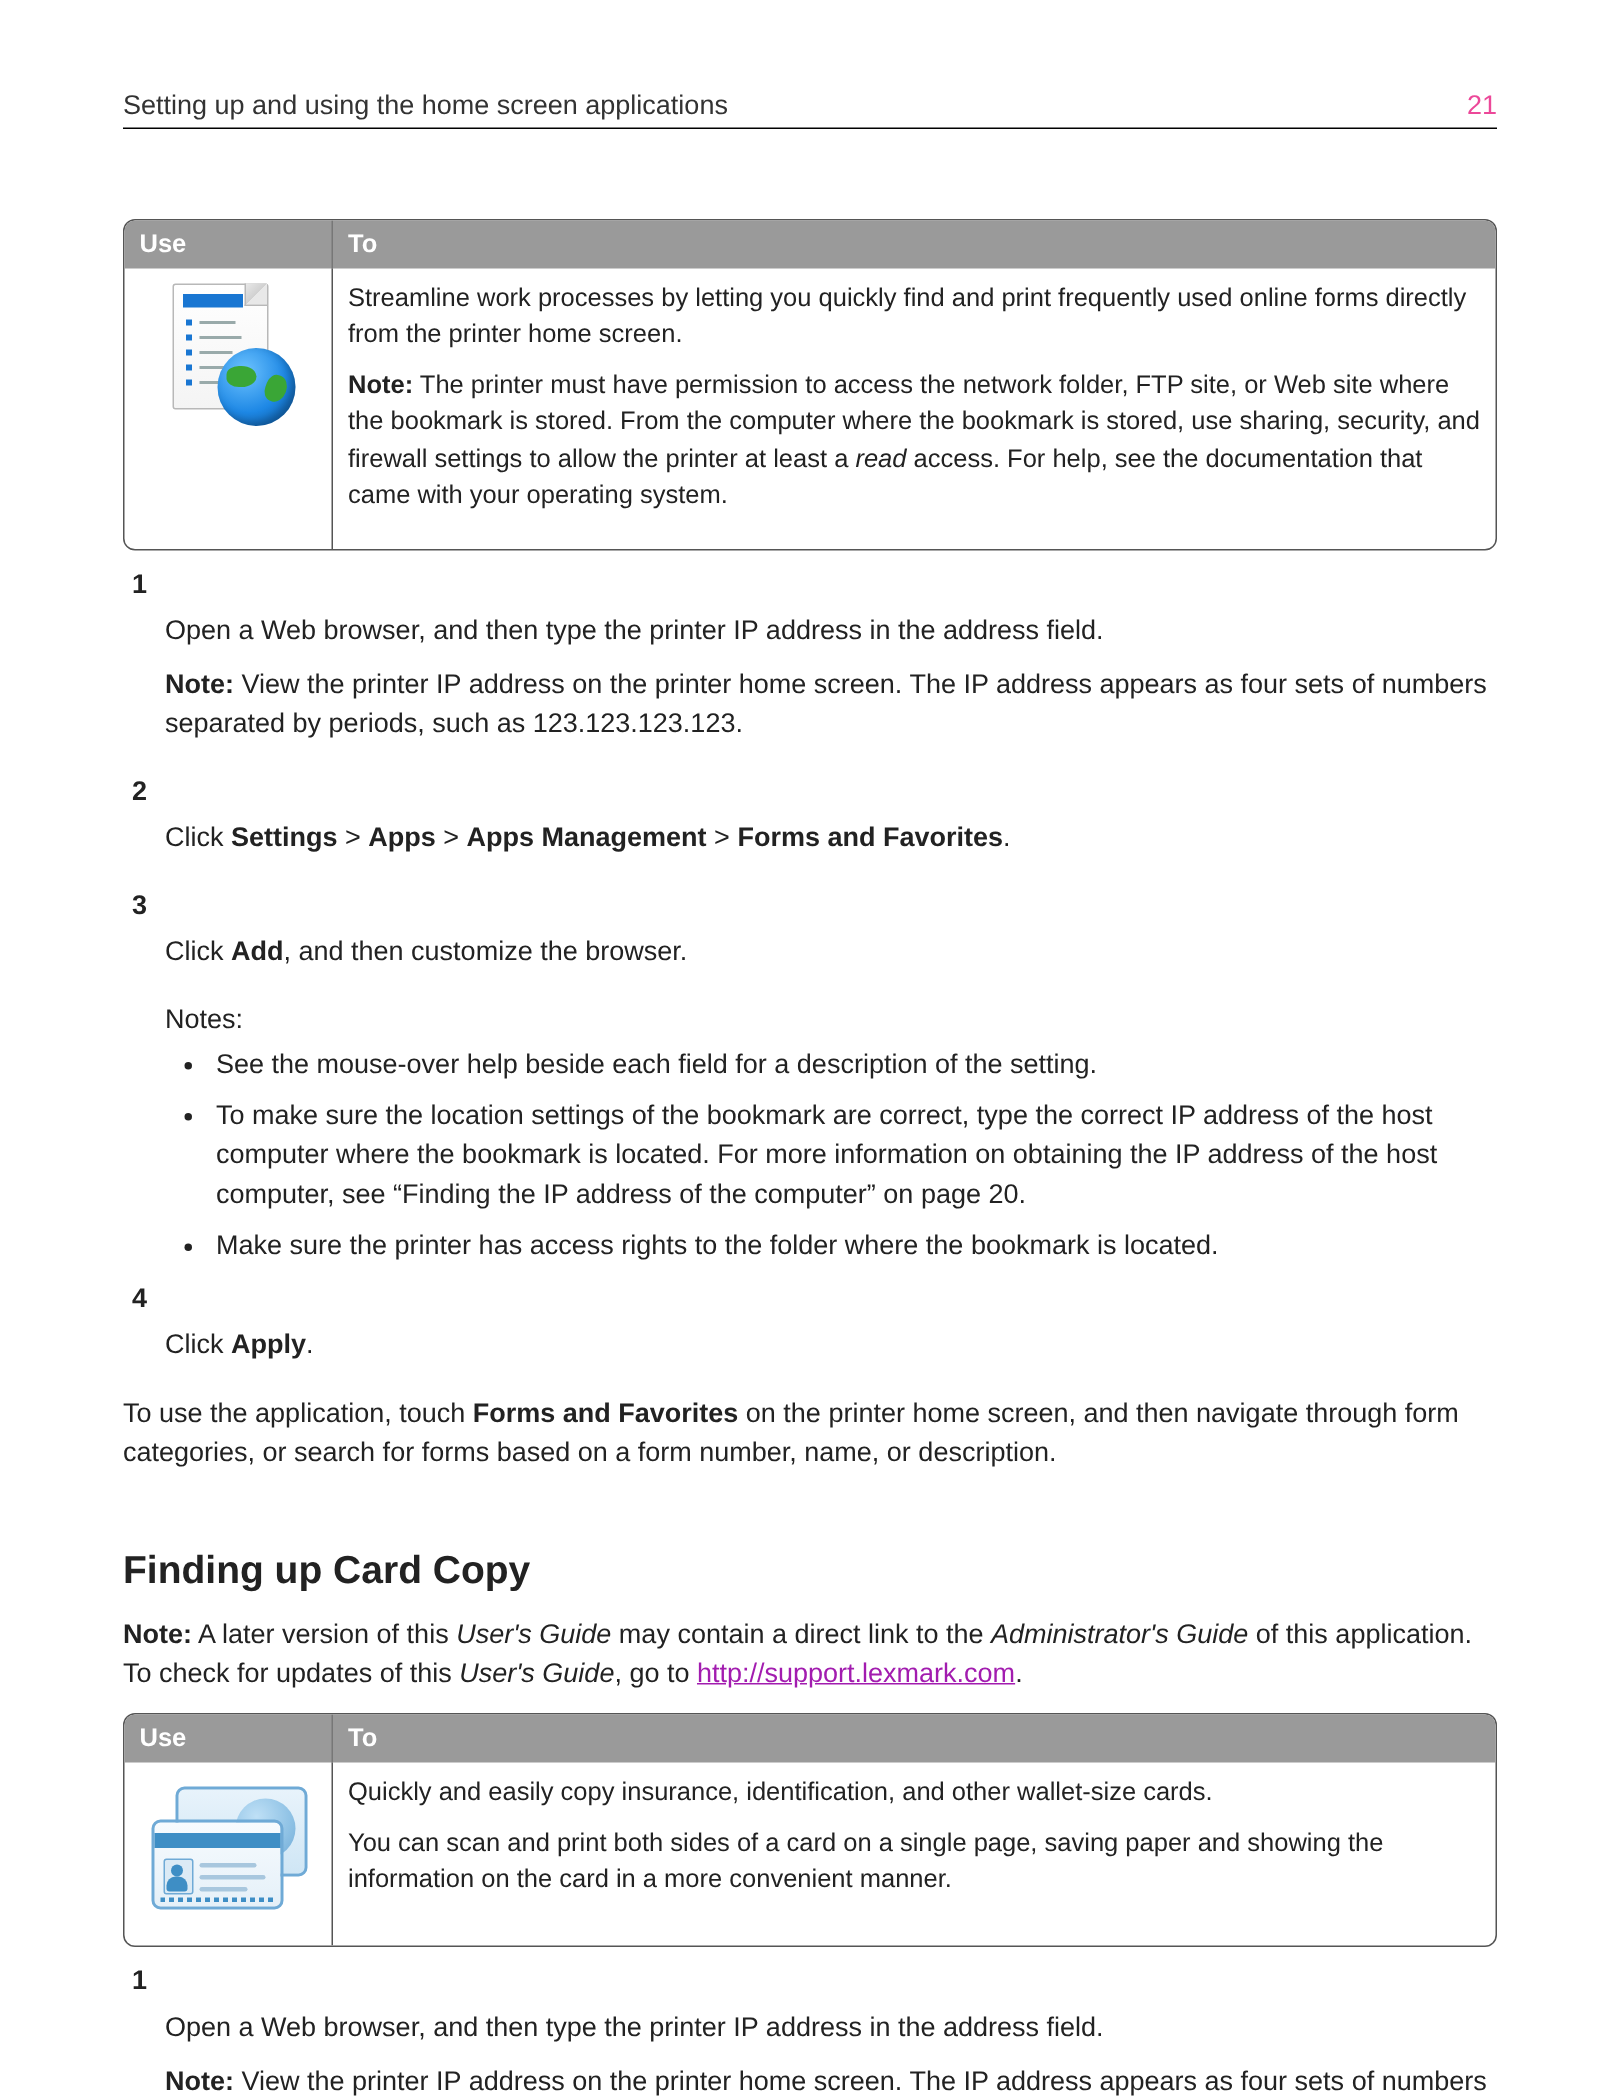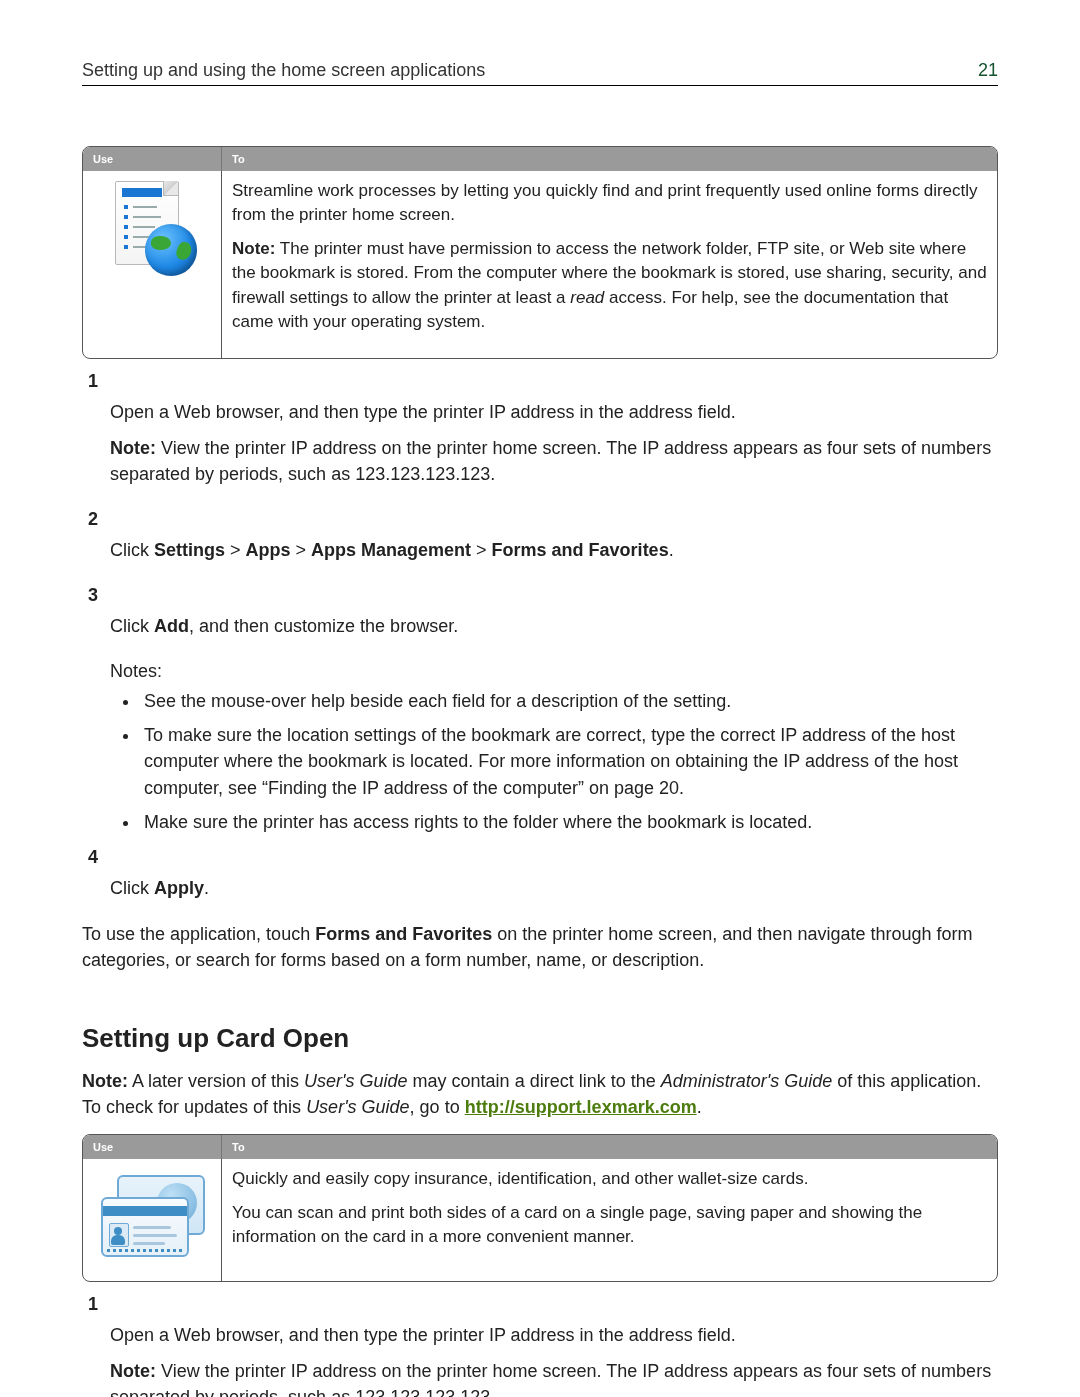--- a/index.html
+++ b/index.html
@@ -23,54 +23,54 @@
     border-bottom: 1.5px solid #000;
     padding-bottom: 4px;
     margin-bottom: 60px;
   }
   .page-header-title {
     font-size: 18px;
     color: #333;
   }
   .page-header-number {
     font-size: 18px;
-    color: #14532d;
+    color: #ec4899;
   }
   h2.section-heading {
     font-size: 26px;
     font-weight: 700;
     margin: 50px 0 14px 0;
     color: #222;
   }
   p.body {
     font-size: 18px;
     line-height: 1.45;
     margin: 8px 0 14px 0;
   }
   a.inline-link {
-    color: #4d7c0f;
-    font-weight: 700;
+    color: #a21caf;
+    font-weight: 400;
     text-decoration: underline;
   }
   .bold { font-weight: 700; }
   .italic { font-style: italic; }
   table.feature {
     width: 100%;
     border-collapse: separate;
     border-spacing: 0;
     border: 1px solid #555;
     border-radius: 8px;
     overflow: hidden;
     font-size: 17px;
   }
   table.feature th {
     background: #9a9a9a;
     color: #fff;
     font-weight: 700;
-    font-size: 11px;
+    font-size: 17px;
     text-align: left;
     padding: 6px 10px;
     border-right: 1px solid #777;
   }
   table.feature th:last-child { border-right: none; }
   table.feature td.icon-cell {
     width: 118px;
     vertical-align: top;
     padding: 10px 8px 24px 8px;
     border-right: 1px solid #555;
@@ -252,21 +252,21 @@
 
   <div class="ol-step">
     <div class="ol-num">4</div>
     <div class="ol-body">
       <p><span>Click </span><span class="bold">Apply</span><span>.</span></p>
     </div>
   </div>
 
   <p class="body"><span>To use the application, touch </span><span class="bold">Forms and Favorites</span><span> on the printer home screen, and then navigate through form categories, or search for forms based on a form number, name, or description.</span></p>
 
-  <h2 class="section-heading">Setting up Card Open</h2>
+  <h2 class="section-heading">Finding up Card Copy</h2>
 
   <p class="body"><span class="bold">Note:</span><span> A later version of this </span><span class="italic">User's Guide</span><span> may contain a direct link to the </span><span class="italic">Administrator's Guide</span><span> of this application. To check for updates of this </span><span class="italic">User's Guide</span><span>, go to </span><a href="#" class="inline-link">http://support.lexmark.com</a><span>.</span></p>
 
   <table class="feature">
     <tbody>
         <tr>
       <th style="width:118px">Use</th>
       <th>To</th>
     </tr>
     <tr>

